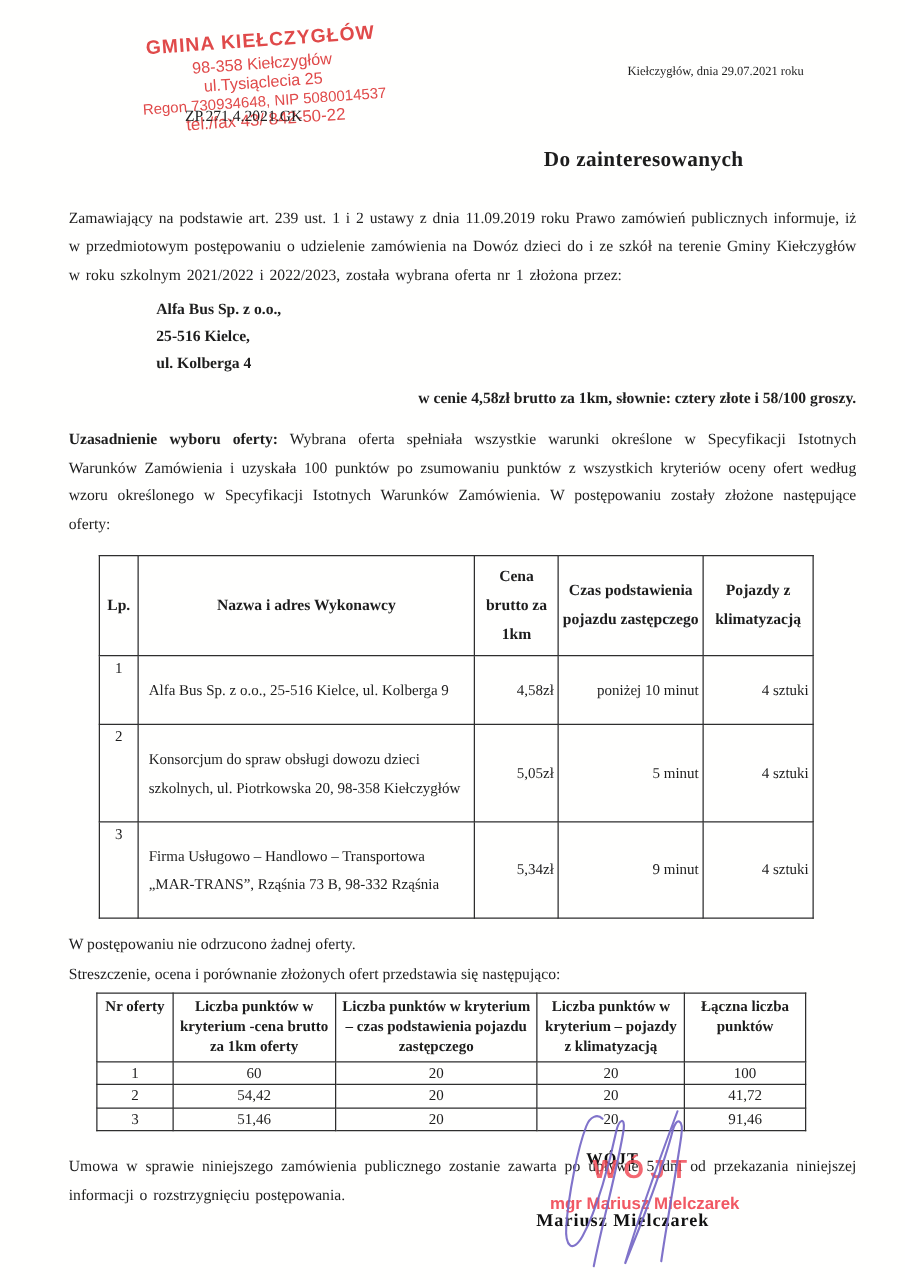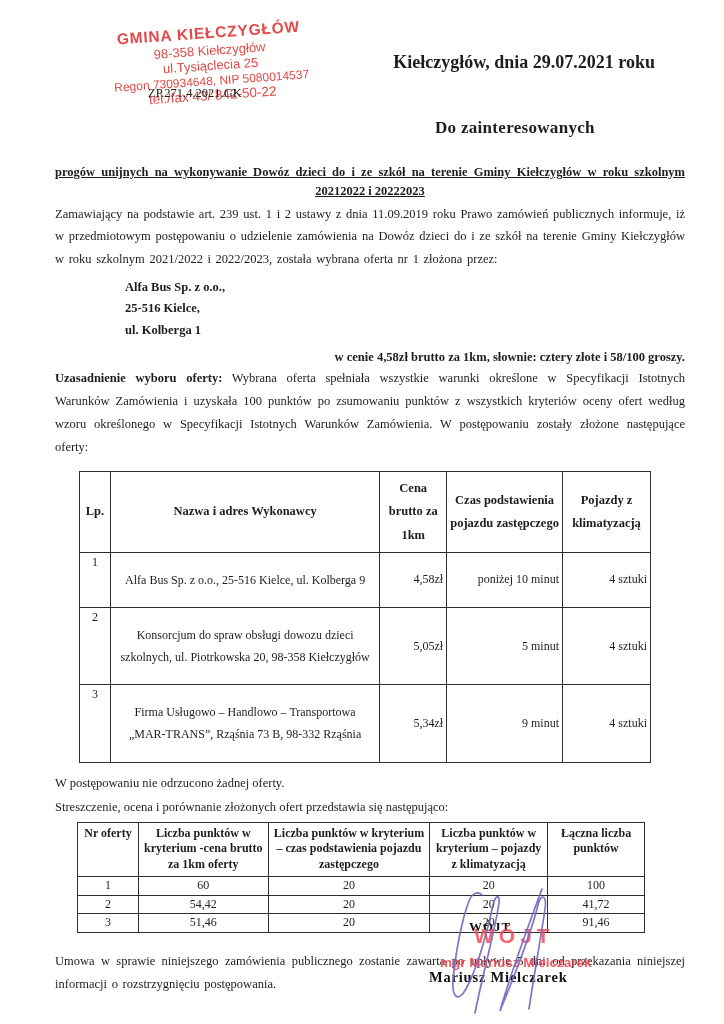--- a/index.html
+++ b/index.html
@@ -28,23 +28,22 @@
   .office-stamp .s1 { font-weight: bold; font-size: 15.5px; letter-spacing: 0.8px; }
   .office-stamp .s2 { font-size: 13px; }
   .office-stamp .s3 { font-size: 13px; }
   .office-stamp .s4 { font-size: 12px; }
   .office-stamp .s5 { font-size: 13.5px; }
   .ref-number {
     position: absolute; left: 93px; top: 86px;
     font-size: 12.5px; color: #222;
   }
   .date-line {
-    position: absolute; right: 30px; top: 52px;
-    font-size: 18px;
-    font-weight: bold;
+    position: absolute; right: 42px; top: 52px;
+    font-size: 10px;
   }
 
   
   .addressee {
     margin: 6px 0 0 380px;
     font-size: 17px; font-weight: bold; letter-spacing: 0.3px;
   }
   .subject { margin-top: 25px; font-weight: bold; font-size: 12.5px; }
   .subject-part1 {
     width: 442px; margin: 0 auto;
@@ -59,34 +58,34 @@
   .main-title {
     margin-top: 15px; text-align: center;
     font-size: 13.5px; font-weight: bold;
   }
 
   
   .para { text-align: justify; line-height: 1.82; word-spacing: 1.5px; margin: 0; }
   .intro { margin-top: 2px; }
   .winner-block { margin: 6px 0 0 70px; font-weight: bold; line-height: 1.72; }
   .price-line { margin-top: 9px; font-weight: bold; text-align: right; }
-  .justification { margin-top: 2px; }
+  .justification { margin-top: 14px; }
   .justification .label { font-weight: bold; }
 
   
   table { border-collapse: collapse; font-size: 12px; }
   td, th { border: 1px solid #2e2e2e; }
   .offers-table { margin: 13px 0 0 24px; width: 572px; }
   .offers-table th {
     font-weight: bold; text-align: center; vertical-align: middle;
     line-height: 1.85; padding: 5px 3px; font-size: 12.5px;
   }
   .offers-table td { padding: 4px 3px; }
   .offers-table .lp-cell { vertical-align: top; text-align: center; padding-top: 2px; }
-  .offers-table .name-cell { text-align: center; line-height: 1.85; padding: 16px 8px; }
+  .offers-table .name-cell { text-align: left; line-height: 1.85; padding: 16px 8px; }
   .offers-table .val-cell { text-align: right; vertical-align: middle; }
   .col-lp { width: 31px; } .col-name { width: 270px; } .col-price { width: 67px; }
   .col-time { width: 116px; } .col-ac { width: 88px; }
 
   .mid-line1 { margin-top: 13px; }
   .mid-line2 { margin-top: 9px; }
 
   .points-table { margin: 7px 0 0 22px; width: 568px; }
   .points-table th {
     font-weight: bold; text-align: center; vertical-align: top;
@@ -135,30 +134,29 @@
         <div class="s4">Regon 730934648, NIP 5080014537</div>
         <div class="s5">tel./fax 43/ 842-50-22</div>
       </div>
       <div class="ref-number">ZP.271.4.2021.GK</div>
       <div class="date-line">Kiełczygłów, dnia 29.07.2021 roku</div>
     </div>
 
     <div class="addressee">Do zainteresowanych</div>
 
     <div class="subject">
-      <div class="subject-part2">progów unijnych na wykonywanie Dowóz dzieci do i ze szkół na terenie Gminy Kiełczygłów w roku szkolnym 20212022 i 20222023</div>
     </div>
 
 
     <p class="para intro">Zamawiający na podstawie art. 239 ust. 1 i 2 ustawy z dnia 11.09.2019 roku Prawo zamówień publicznych informuje, iż w przedmiotowym postępowaniu o udzielenie zamówienia na Dowóz dzieci do i ze szkół na terenie Gminy Kiełczygłów w roku szkolnym 2021/2022 i 2022/2023, została wybrana oferta nr 1 złożona przez:</p>
 
     <div class="winner-block">
       <div>Alfa Bus Sp. z o.o.,</div>
       <div>25-516 Kielce,</div>
-      <div>ul. Kolberga 1</div>
+      <div>ul. Kolberga 4</div>
     </div>
 
     <div class="price-line">w cenie 4,58zł brutto za 1km, słownie: cztery złote i 58/100 groszy.</div>
 
     <p class="para justification"><span class="label">Uzasadnienie wyboru oferty:</span> <span>Wybrana oferta spełniała wszystkie warunki określone w Specyfikacji Istotnych Warunków Zamówienia i uzyskała 100 punktów po zsumowaniu punktów z wszystkich kryteriów oceny ofert według wzoru określonego w Specyfikacji Istotnych Warunków Zamówienia. W postępowaniu zostały złożone następujące oferty:</span></p>
 
     <table class="offers-table">
       <colgroup>
         <col class="col-lp">
           <col class="col-name">

